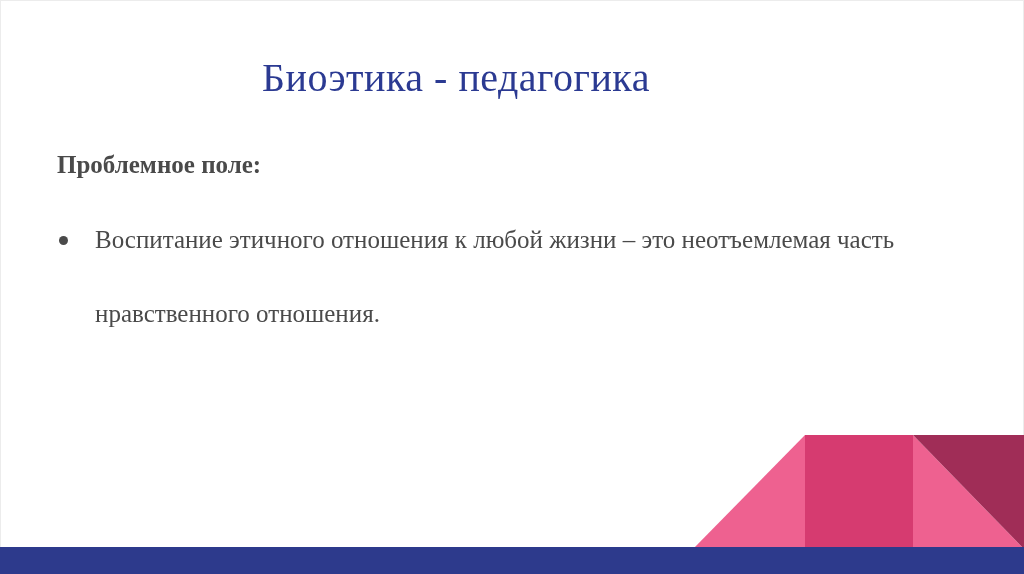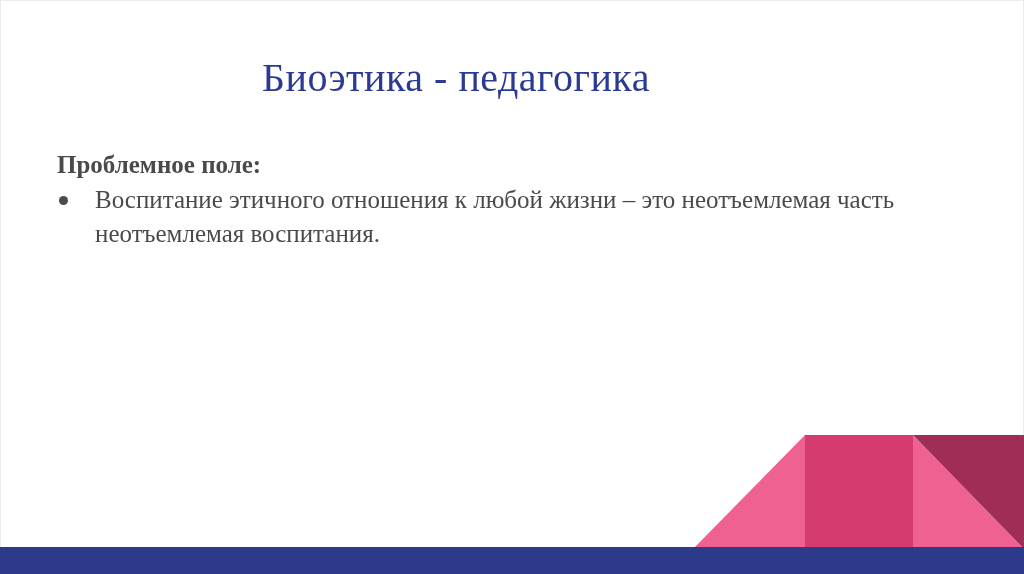--- a/index.html
+++ b/index.html
@@ -52,20 +52,21 @@
     left: 2px;
     top: 13px;
     width: 9px;
     height: 9px;
     border-radius: 50%;
   }
 
   .bullet-line {
     display: block;
     white-space: nowrap;
+    margin-top: 40px;
   }
 
   .decor-svg {
     position: absolute;
     left: 0;
     top: 0;
     width: 1024px;
     height: 574px;
     pointer-events: none;
   }
@@ -87,21 +88,21 @@
 
   <div class="body-block" style="color: rgb(74, 74, 74);">
 
     <div class="body-heading">Проблемное поле:</div>
 
     <div class="bullet-list">
 
       <div class="bullet-item">
         <span class="bullet-marker" style="background-color: rgb(74, 74, 74);"></span>
         <span class="bullet-line">Воспитание этичного отношения к любой жизни – это неотъемлемая часть</span>
-        <span class="bullet-line">неотъемлемая воспитания.</span>
+        <span class="bullet-line">нравственного отношения.</span>
       </div>
 
 
     </div>
   </div>
 
   <svg class="decor-svg" viewBox="0 0 1024 574" aria-hidden="true">
     <polygon points="693,549 805,435 805,549" fill="#ee6190"></polygon>
     <polygon points="805,435 913,435 913,549 805,549" fill="#d63b70"></polygon>
     <polygon points="913,435 913,549 1024,549" fill="#ee6190"></polygon>

